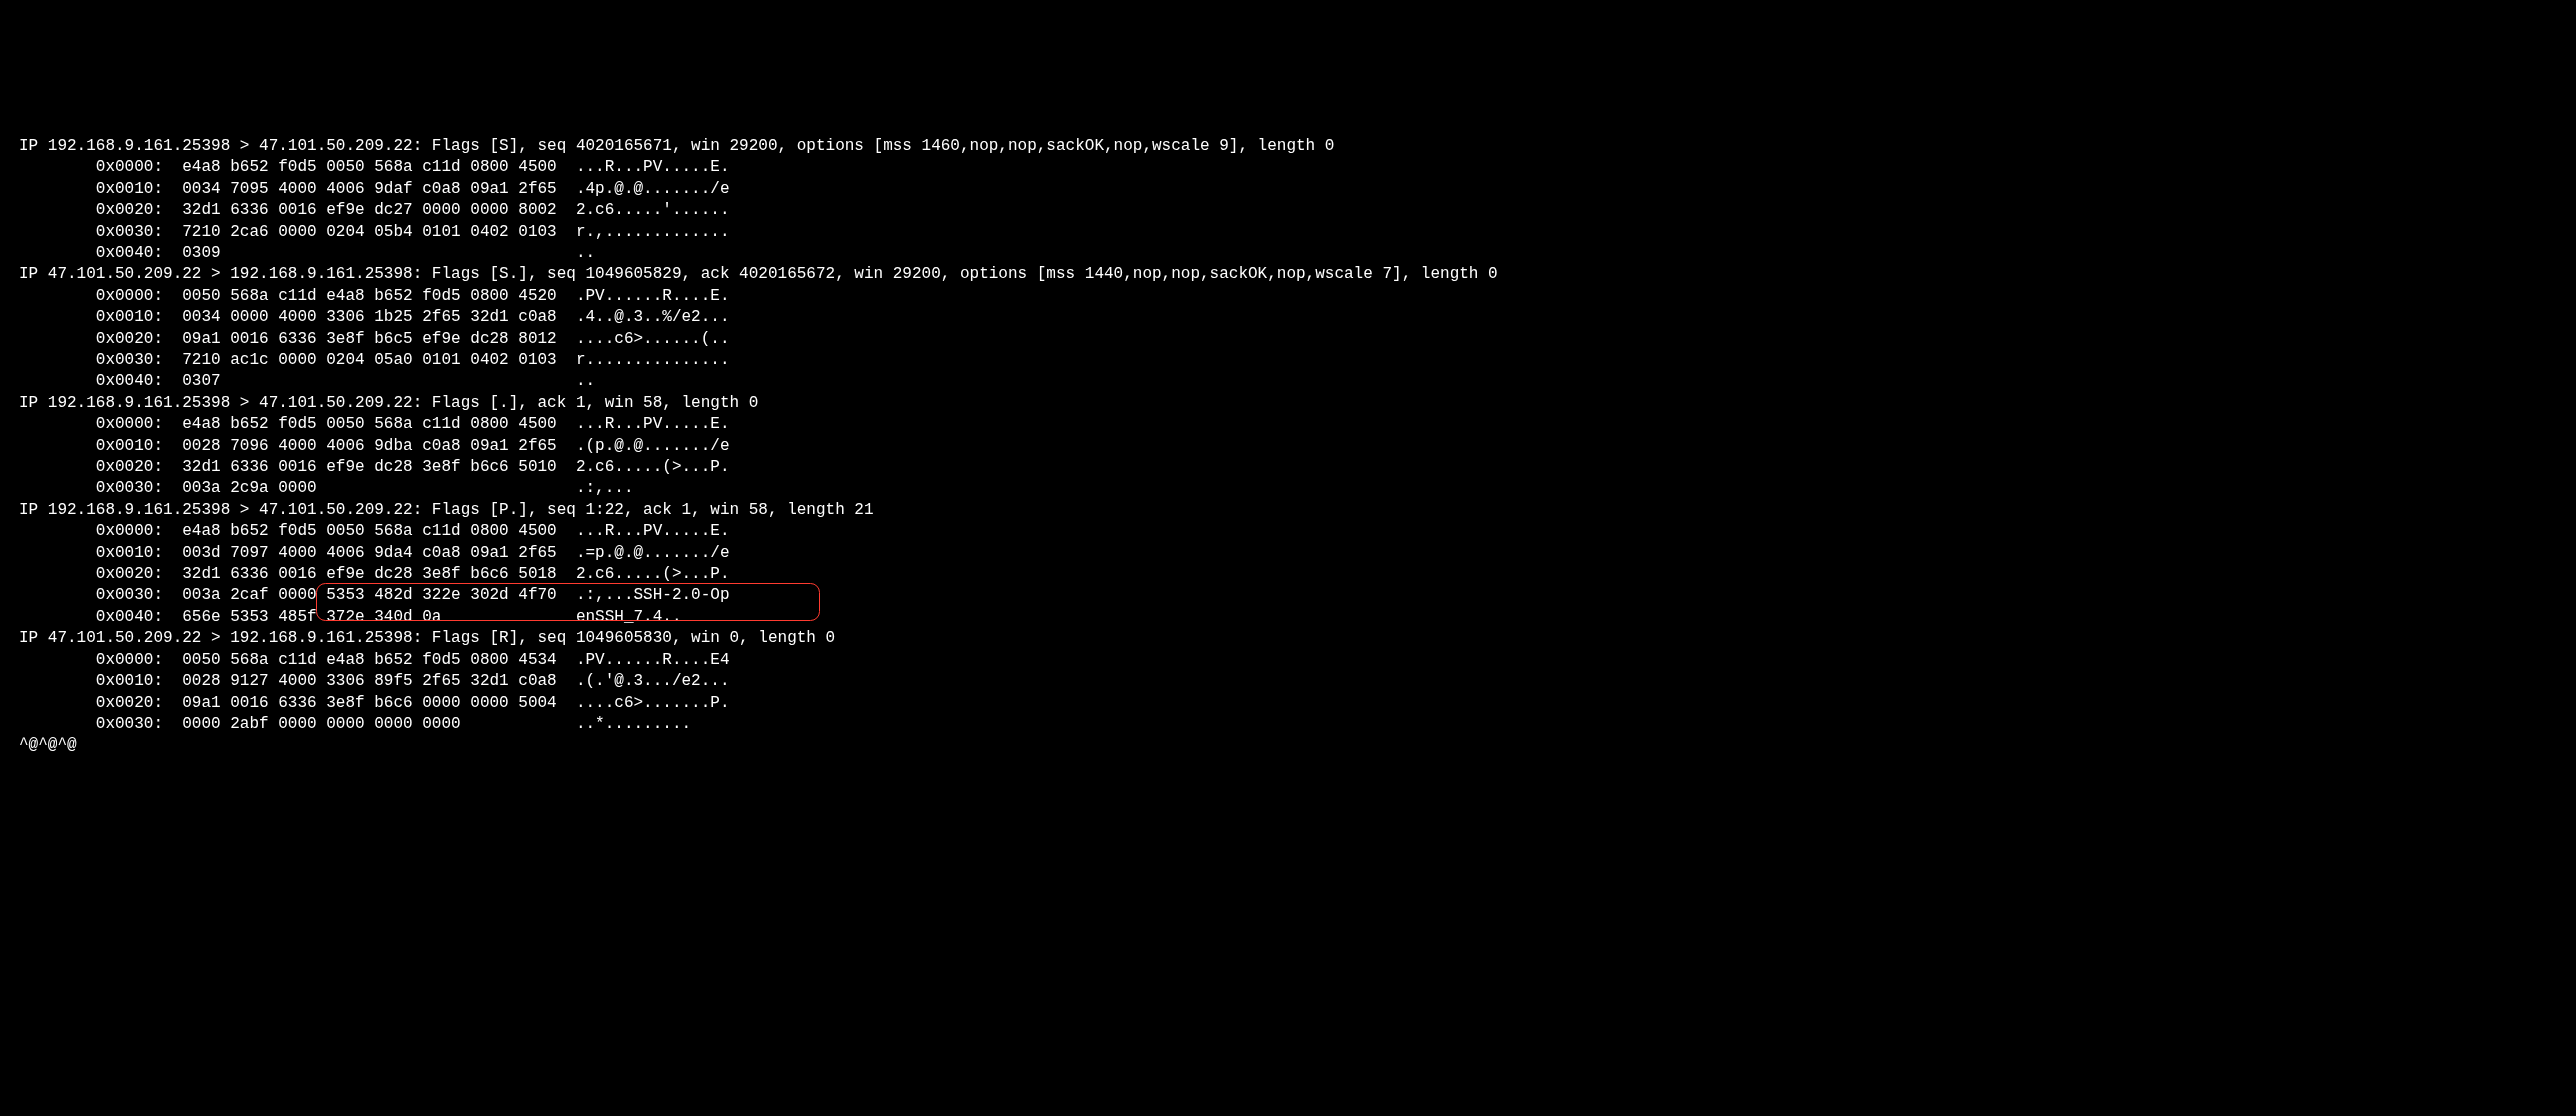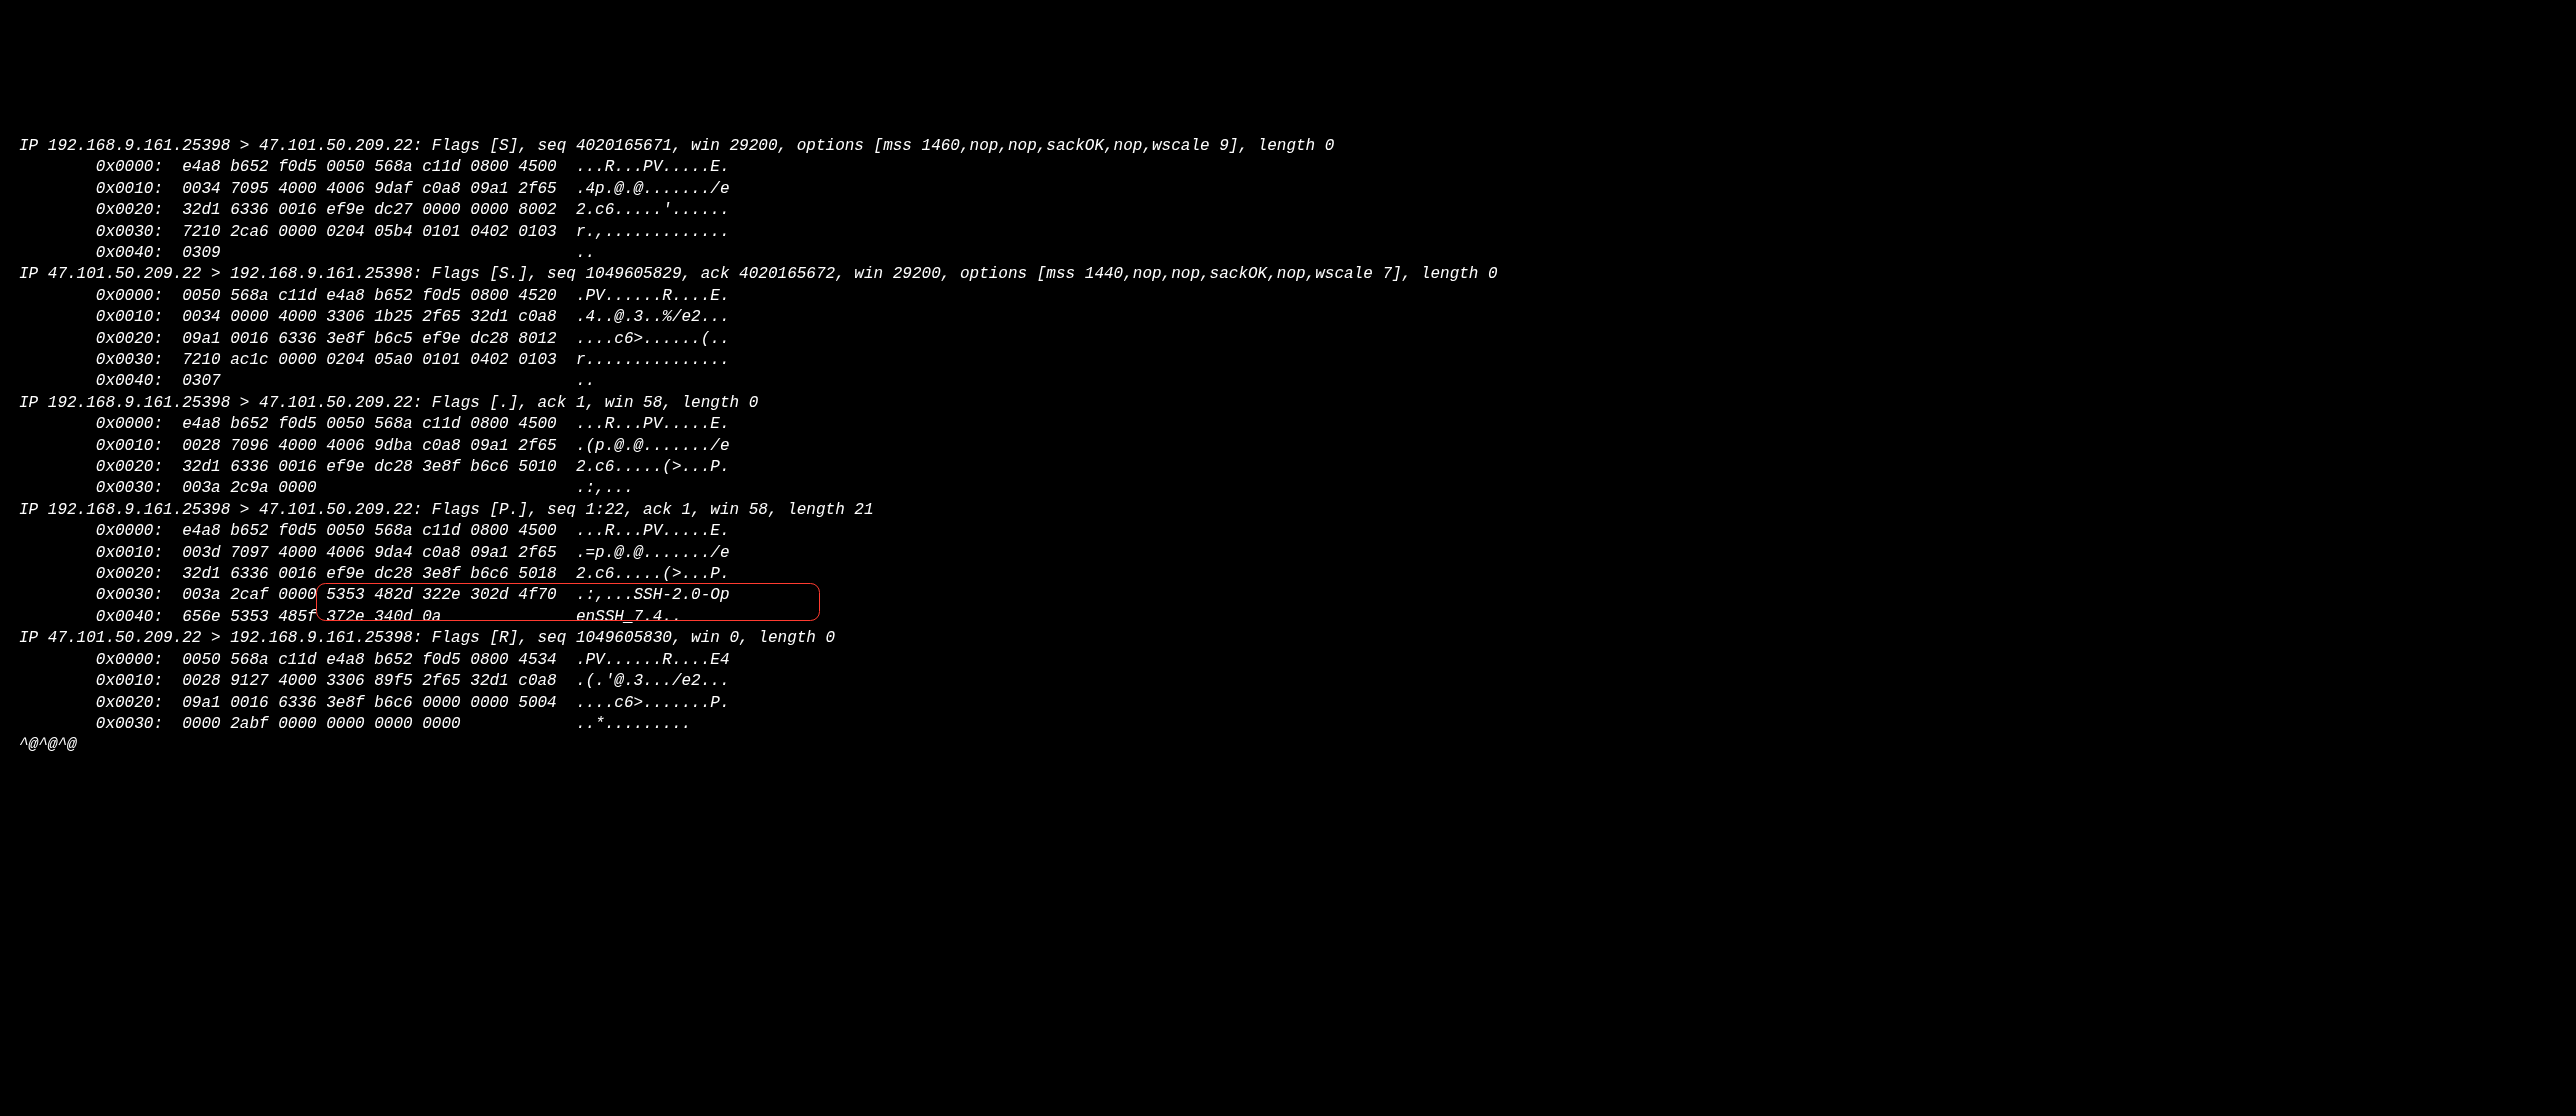--- a/index.html
+++ b/index.html
@@ -8,21 +8,20 @@
       background: #000;
       color: #fff;
       font-family: "Menlo", "Monaco", "Consolas", "Courier New", monospace;
       font-size: 16px;
       line-height: 21.4px;
       white-space: pre;
       overflow-x: auto;
     }
     .line {
       white-space: pre;
-      font-style: italic;
     }
     .highlight-box {
       position: absolute;
       border: 1.9px solid #ff3b30;
       border-radius: 9.4px;
       pointer-events: none;
     }
     .term-wrap {
       position: relative;
     }

